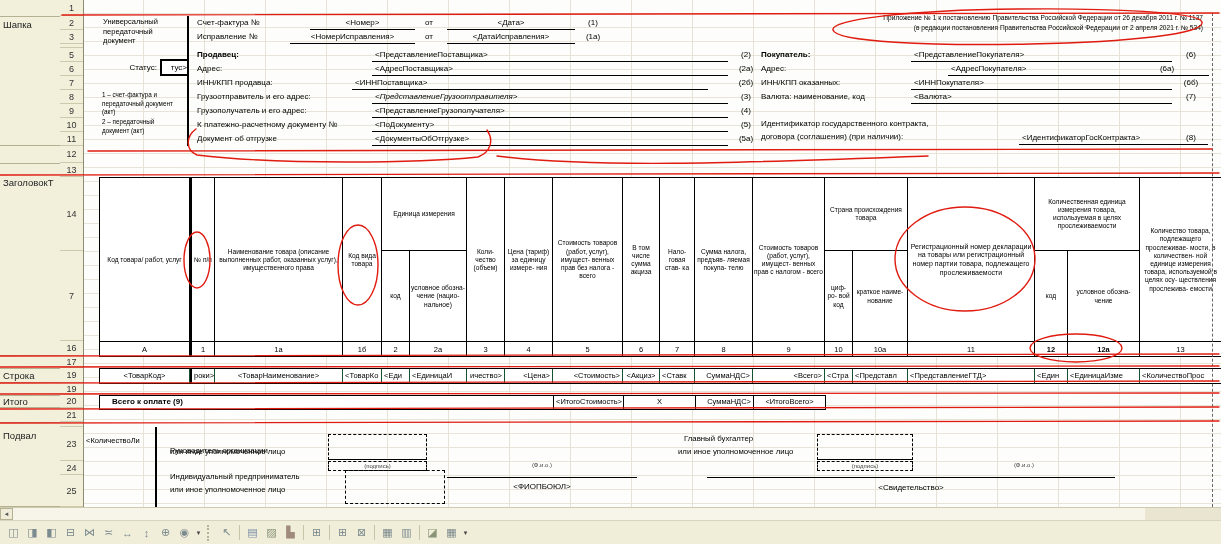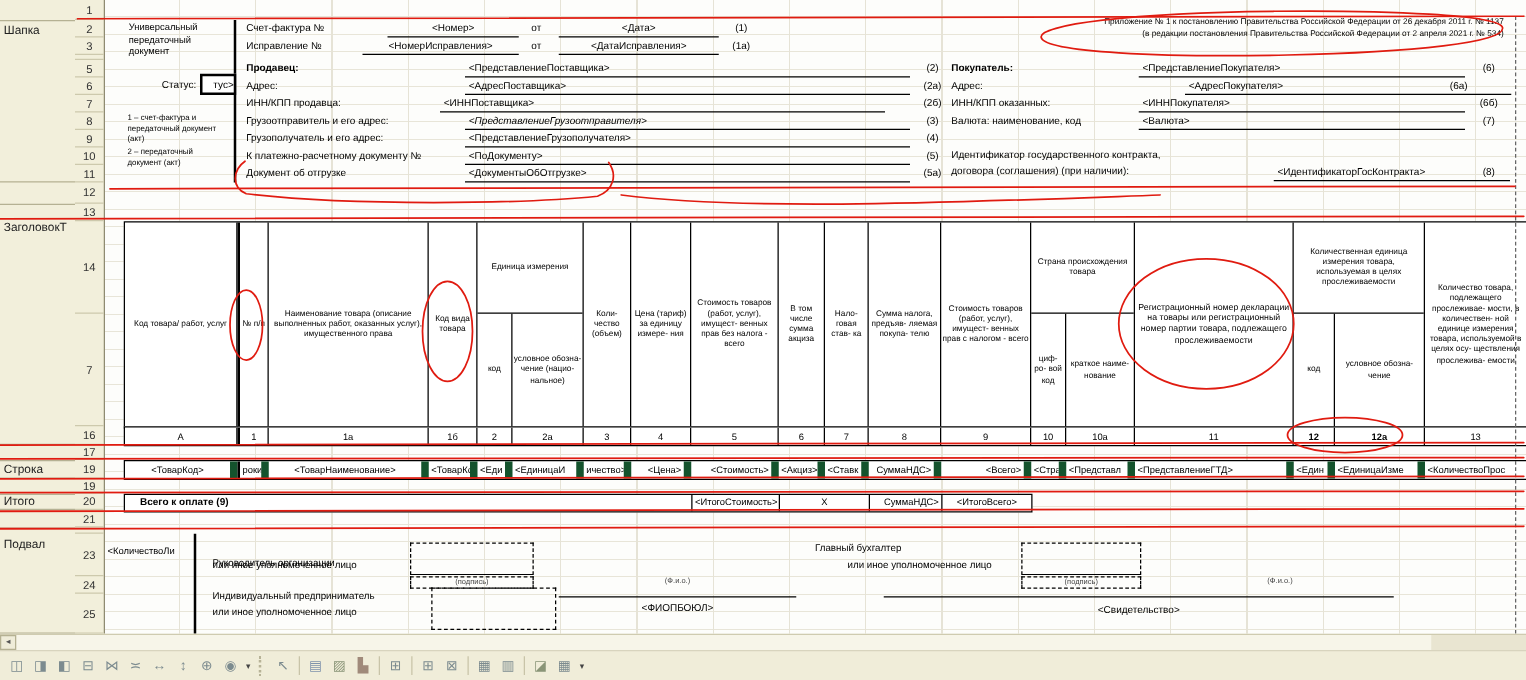--- a/index.html
+++ b/index.html
@@ -38,21 +38,21 @@
   .grp-bot{display:flex;flex:1;}
   .sub{border-right:1px solid #000;display:flex;align-items:center;justify-content:center;
     text-align:center;font-size:6.6px;line-height:1.25;padding:1px;box-sizing:border-box;flex-shrink:0;}
   .sub:last-child{border-right:none;}
   .thick-l{border-left:2px solid #000;}
   #idrow,#strokarow{left:99px;width:1121px;border:1px solid #000;background:#fff;display:flex;z-index:2;overflow:hidden;}
   #idrow{top:341px;height:14px;}
   #strokarow{top:368px;height:14px;}
   .idc{border-right:1px solid #000;font-size:7.5px;display:flex;align-items:center;justify-content:center;
     box-sizing:border-box;flex-shrink:0;overflow:hidden;}
-  .sc{border-right:6px solid #14532d;font-size:7.5px;line-height:13px;white-space:nowrap;overflow:hidden;
+  .sc{border-right:1px solid #14532d;font-size:7.5px;line-height:13px;white-space:nowrap;overflow:hidden;
     padding:0 2px;box-sizing:border-box;flex-shrink:0;}
   .sr{text-align:right;} .sctr{text-align:center;}
   
   #itogobox{left:99px;top:395px;width:725px;height:13px;border:1px solid #000;background:#fff;z-index:2;}
   .itc{position:absolute;top:0;height:13px;font-size:7.5px;line-height:12px;white-space:nowrap;overflow:hidden;
     border-left:1px solid #000;box-sizing:border-box;padding:0 2px;}
   
   .dashbox{position:absolute;border:1px dashed #000;box-sizing:border-box;z-index:2;background:transparent;}
   .signlbl{position:absolute;font-size:6px;color:#444;text-align:center;z-index:2;}
   .fiocell{position:absolute;border-bottom:1px solid #000;font-size:8px;line-height:14px;text-align:center;
@@ -274,21 +274,21 @@
 
   <div class="lbl" style="left:86px;top:434px;width:68px;overflow:hidden;font-size:7.5px;">&lt;КоличествоЛи</div>
   <div class="blackline" style="left:155px;top:427px;width:2px;height:80px;"></div>
 
   <div class="lbl" style="left:170px;top:444px;font-size:7.8px;line-height:13px;">Руководитель организации</div>
   <div class="lbl" style="left:170px;top:445px;font-size:7.8px;line-height:13px;">или иное уполномоченное лицо</div>
   <div class="dashbox" style="left:328px;top:434px;width:99px;height:26px;border-bottom:1px solid #000;"></div>
   <div class="signlbl" style="left:328px;top:461px;width:99px;height:10px;border:1px dashed #000;box-sizing:border-box;line-height:8px;">(подпись)</div>
   <div class="signlbl" style="left:447px;top:462px;width:190px;">(Ф.и.о.)</div>
 
-  <div class="lbl" style="left:652px;top:432px;font-size:7.8px;line-height:13px;">Главный бухгалтер</div>
+  <div class="lbl" style="left:684px;top:432px;font-size:7.8px;line-height:13px;">Главный бухгалтер</div>
   <div class="lbl" style="left:678px;top:445px;font-size:7.8px;line-height:13px;">или иное уполномоченное лицо</div>
   <div class="dashbox" style="left:817px;top:434px;width:96px;height:26px;border-bottom:1px solid #000;"></div>
   <div class="signlbl" style="left:817px;top:461px;width:96px;height:10px;border:1px dashed #000;box-sizing:border-box;line-height:8px;">(подпись)</div>
   <div class="signlbl" style="left:930px;top:462px;width:188px;">(Ф.и.о.)</div>
 
   <div class="lbl" style="left:170px;top:470px;font-size:7.8px;line-height:13px;">Индивидуальный предприниматель</div>
   <div class="lbl" style="left:170px;top:483px;font-size:7.8px;line-height:13px;">или иное уполномоченное лицо</div>
   <div class="dashbox" style="left:345px;top:470px;width:100px;height:34px;"></div>
   <div class="blackline" style="left:447px;top:477px;width:190px;height:1px;"></div>
   <div class="lbl" style="left:447px;top:480px;width:190px;text-align:center;font-size:8px;">&lt;ФИОПБОЮЛ&gt;</div>

